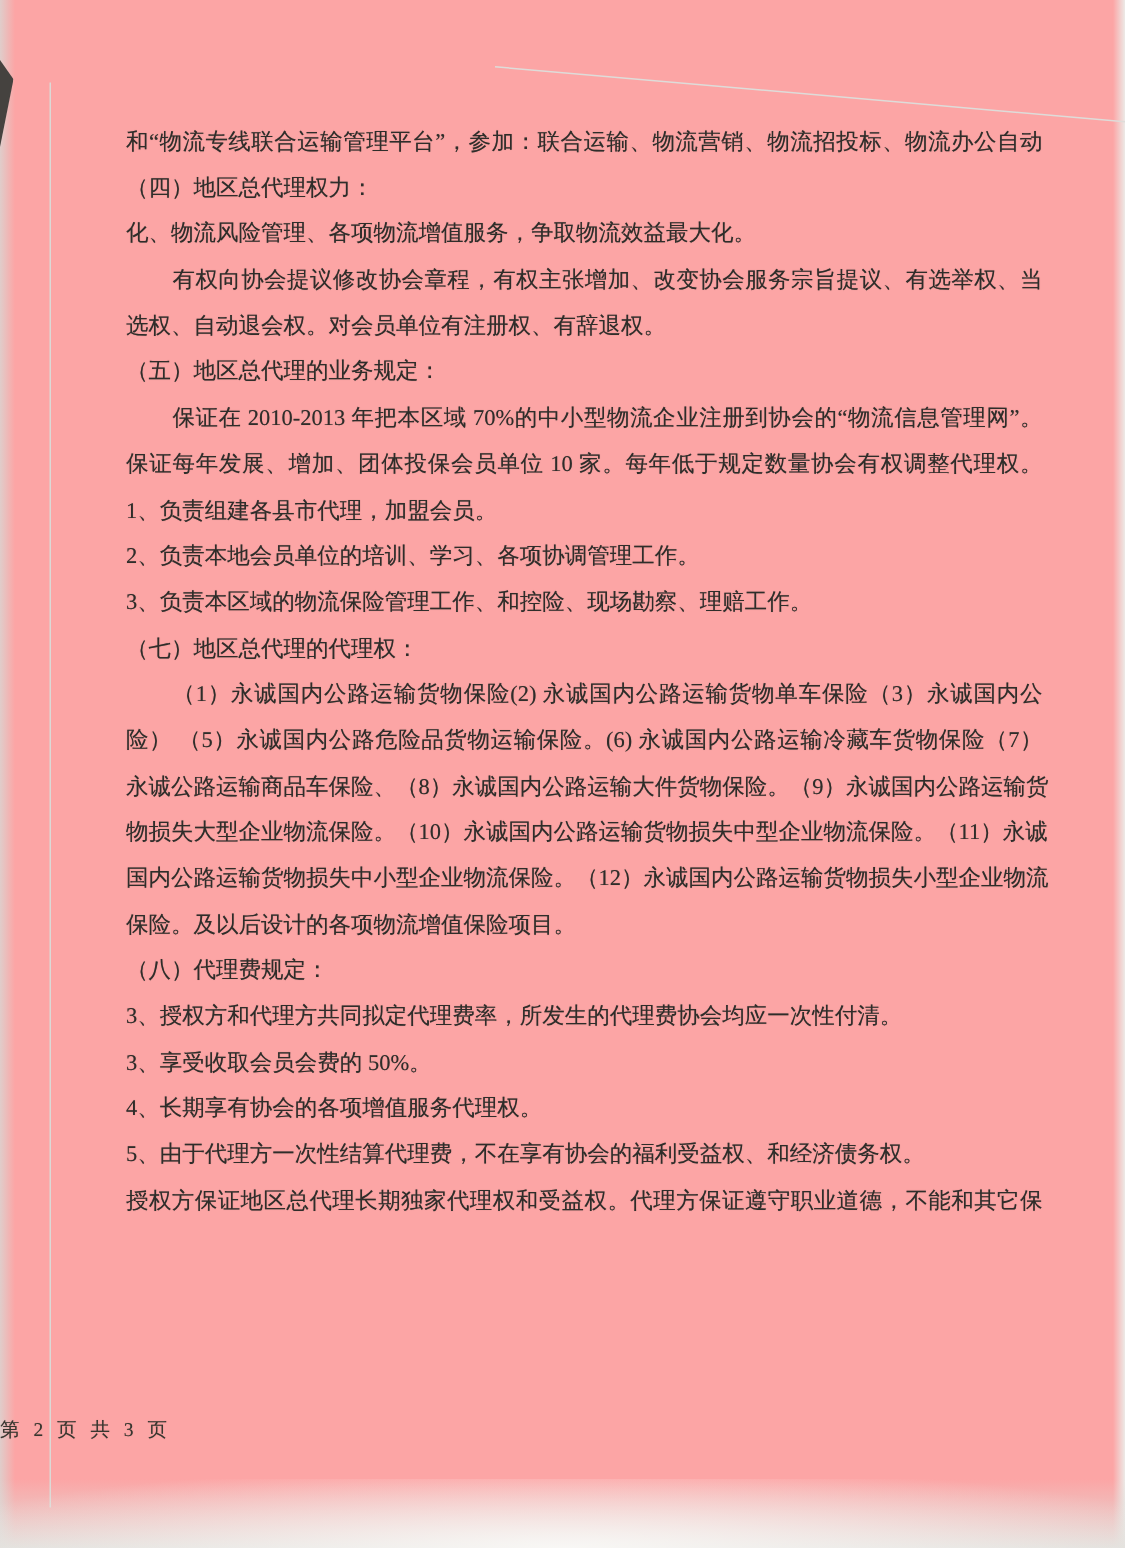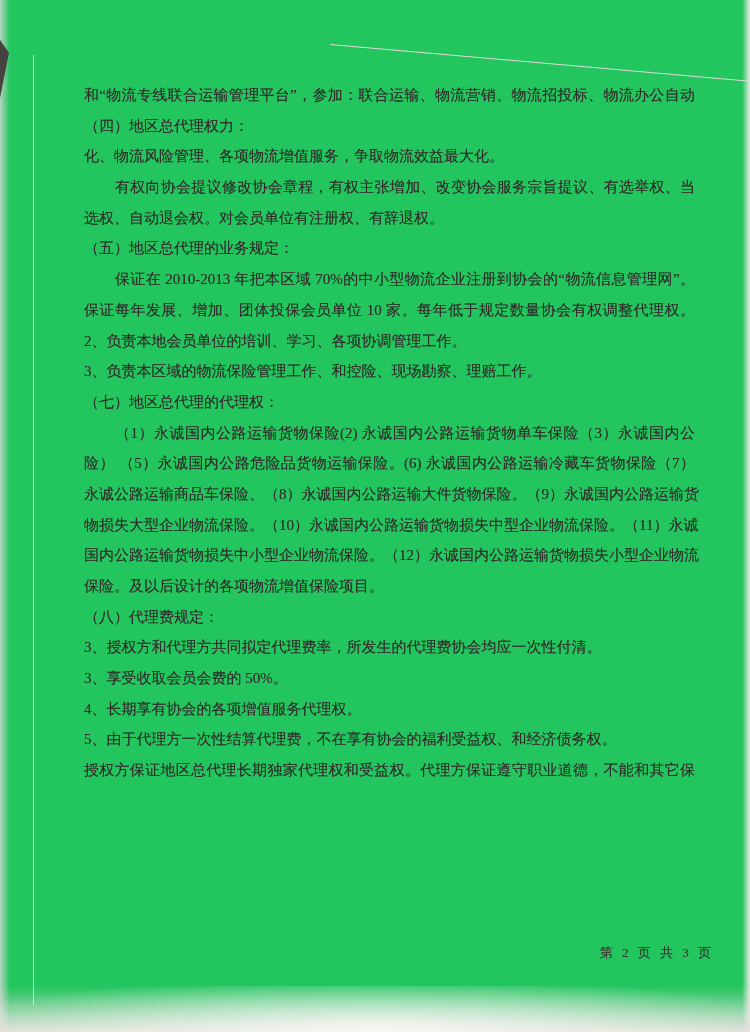--- a/index.html
+++ b/index.html
@@ -5,21 +5,21 @@
   html, body {
     margin: 0;
     padding: 0;
     background: #e9e7e4;
   }
   .canvas {
     position: relative;
     width: 750px;
     height: 1032px;
     overflow: hidden;
-    background: #22c55e;
+    background: #fca5a5;
     font-family: "Liberation Serif", "DejaVu Serif", serif;
   }
   
   .edge-left {
     position: absolute; left: 0; top: 0; width: 10px; height: 100%;
     background: linear-gradient(to right, #d9d7d4, rgba(217,215,212,0));
     opacity: .8;
   }
   .edge-right {
     position: absolute; right: 0; top: 0; width: 8px; height: 100%;
@@ -66,21 +66,21 @@
   .line.indent { padding-left: 31px; }
   .line.fill {
     text-align: justify;
     text-align-last: justify;
   }
   .footer {
     position: absolute;
     left: 0;
     top: 944px;
     width: 714px;
-    text-align: right;
+    text-align: left;
     font-size: 13px;
     letter-spacing: 3px;
     color: #38362f;
     text-shadow: 0 0 0.5px rgba(60,58,54,.5);
   }
 </style>
 </head>
 <body>
 
 <div class="canvas">
@@ -92,20 +92,21 @@
 
   <div class="doc-body">
       <div class="line fill">和“物流专线联合运输管理平台”，参加：联合运输、物流营销、物流招投标、物流办公自动</div>
       <div class="line">（四）地区总代理权力：</div>
       <div class="line">化、物流风险管理、各项物流增值服务，争取物流效益最大化。</div>
       <div class="line indent fill">有权向协会提议修改协会章程，有权主张增加、改变协会服务宗旨提议、有选举权、当</div>
       <div class="line">选权、自动退会权。对会员单位有注册权、有辞退权。</div>
       <div class="line">（五）地区总代理的业务规定：</div>
       <div class="line indent fill">保证在 2010-2013 年把本区域 70%的中小型物流企业注册到协会的“物流信息管理网”。</div>
       <div class="line fill">保证每年发展、增加、团体投保会员单位 10 家。每年低于规定数量协会有权调整代理权。</div>
+      <div class="line">1、负责组建各县市代理，加盟会员。</div>
       <div class="line">2、负责本地会员单位的培训、学习、各项协调管理工作。</div>
       <div class="line">3、负责本区域的物流保险管理工作、和控险、现场勘察、理赔工作。</div>
       <div class="line">（七）地区总代理的代理权：</div>
       <div class="line indent fill">（1）永诚国内公路运输货物保险(2) 永诚国内公路运输货物单车保险（3）永诚国内公</div>
       <div class="line fill">险） （5）永诚国内公路危险品货物运输保险。(6) 永诚国内公路运输冷藏车货物保险（7）</div>
       <div class="line fill">永诚公路运输商品车保险、（8）永诚国内公路运输大件货物保险。（9）永诚国内公路运输货</div>
       <div class="line fill">物损失大型企业物流保险。（10）永诚国内公路运输货物损失中型企业物流保险。（11）永诚</div>
       <div class="line fill">国内公路运输货物损失中小型企业物流保险。（12）永诚国内公路运输货物损失小型企业物流</div>
       <div class="line">保险。及以后设计的各项物流增值保险项目。</div>
       <div class="line">（八）代理费规定：</div>

